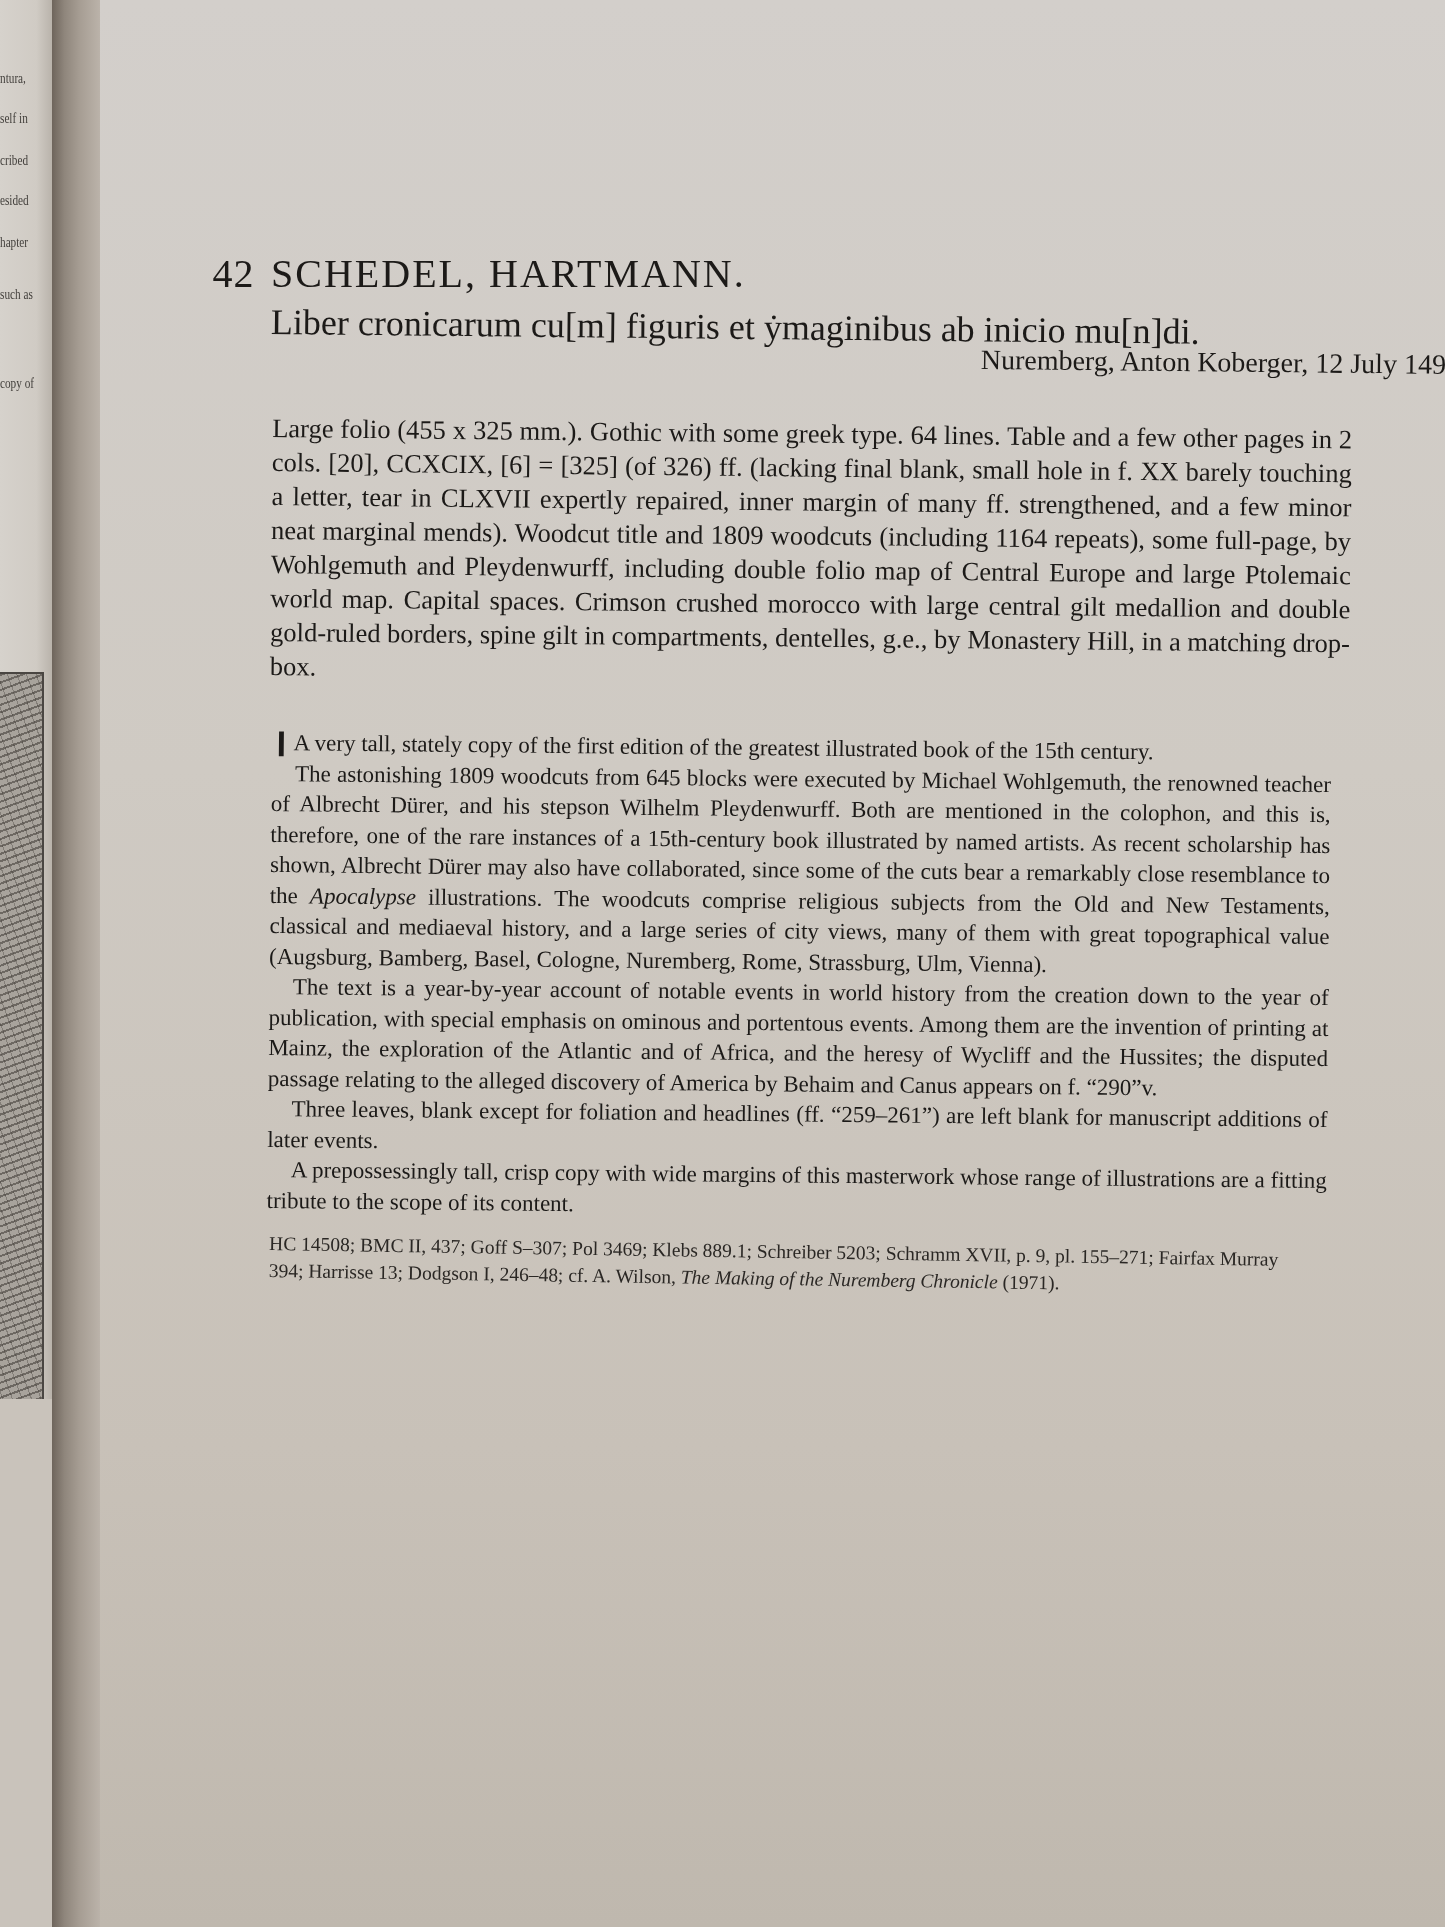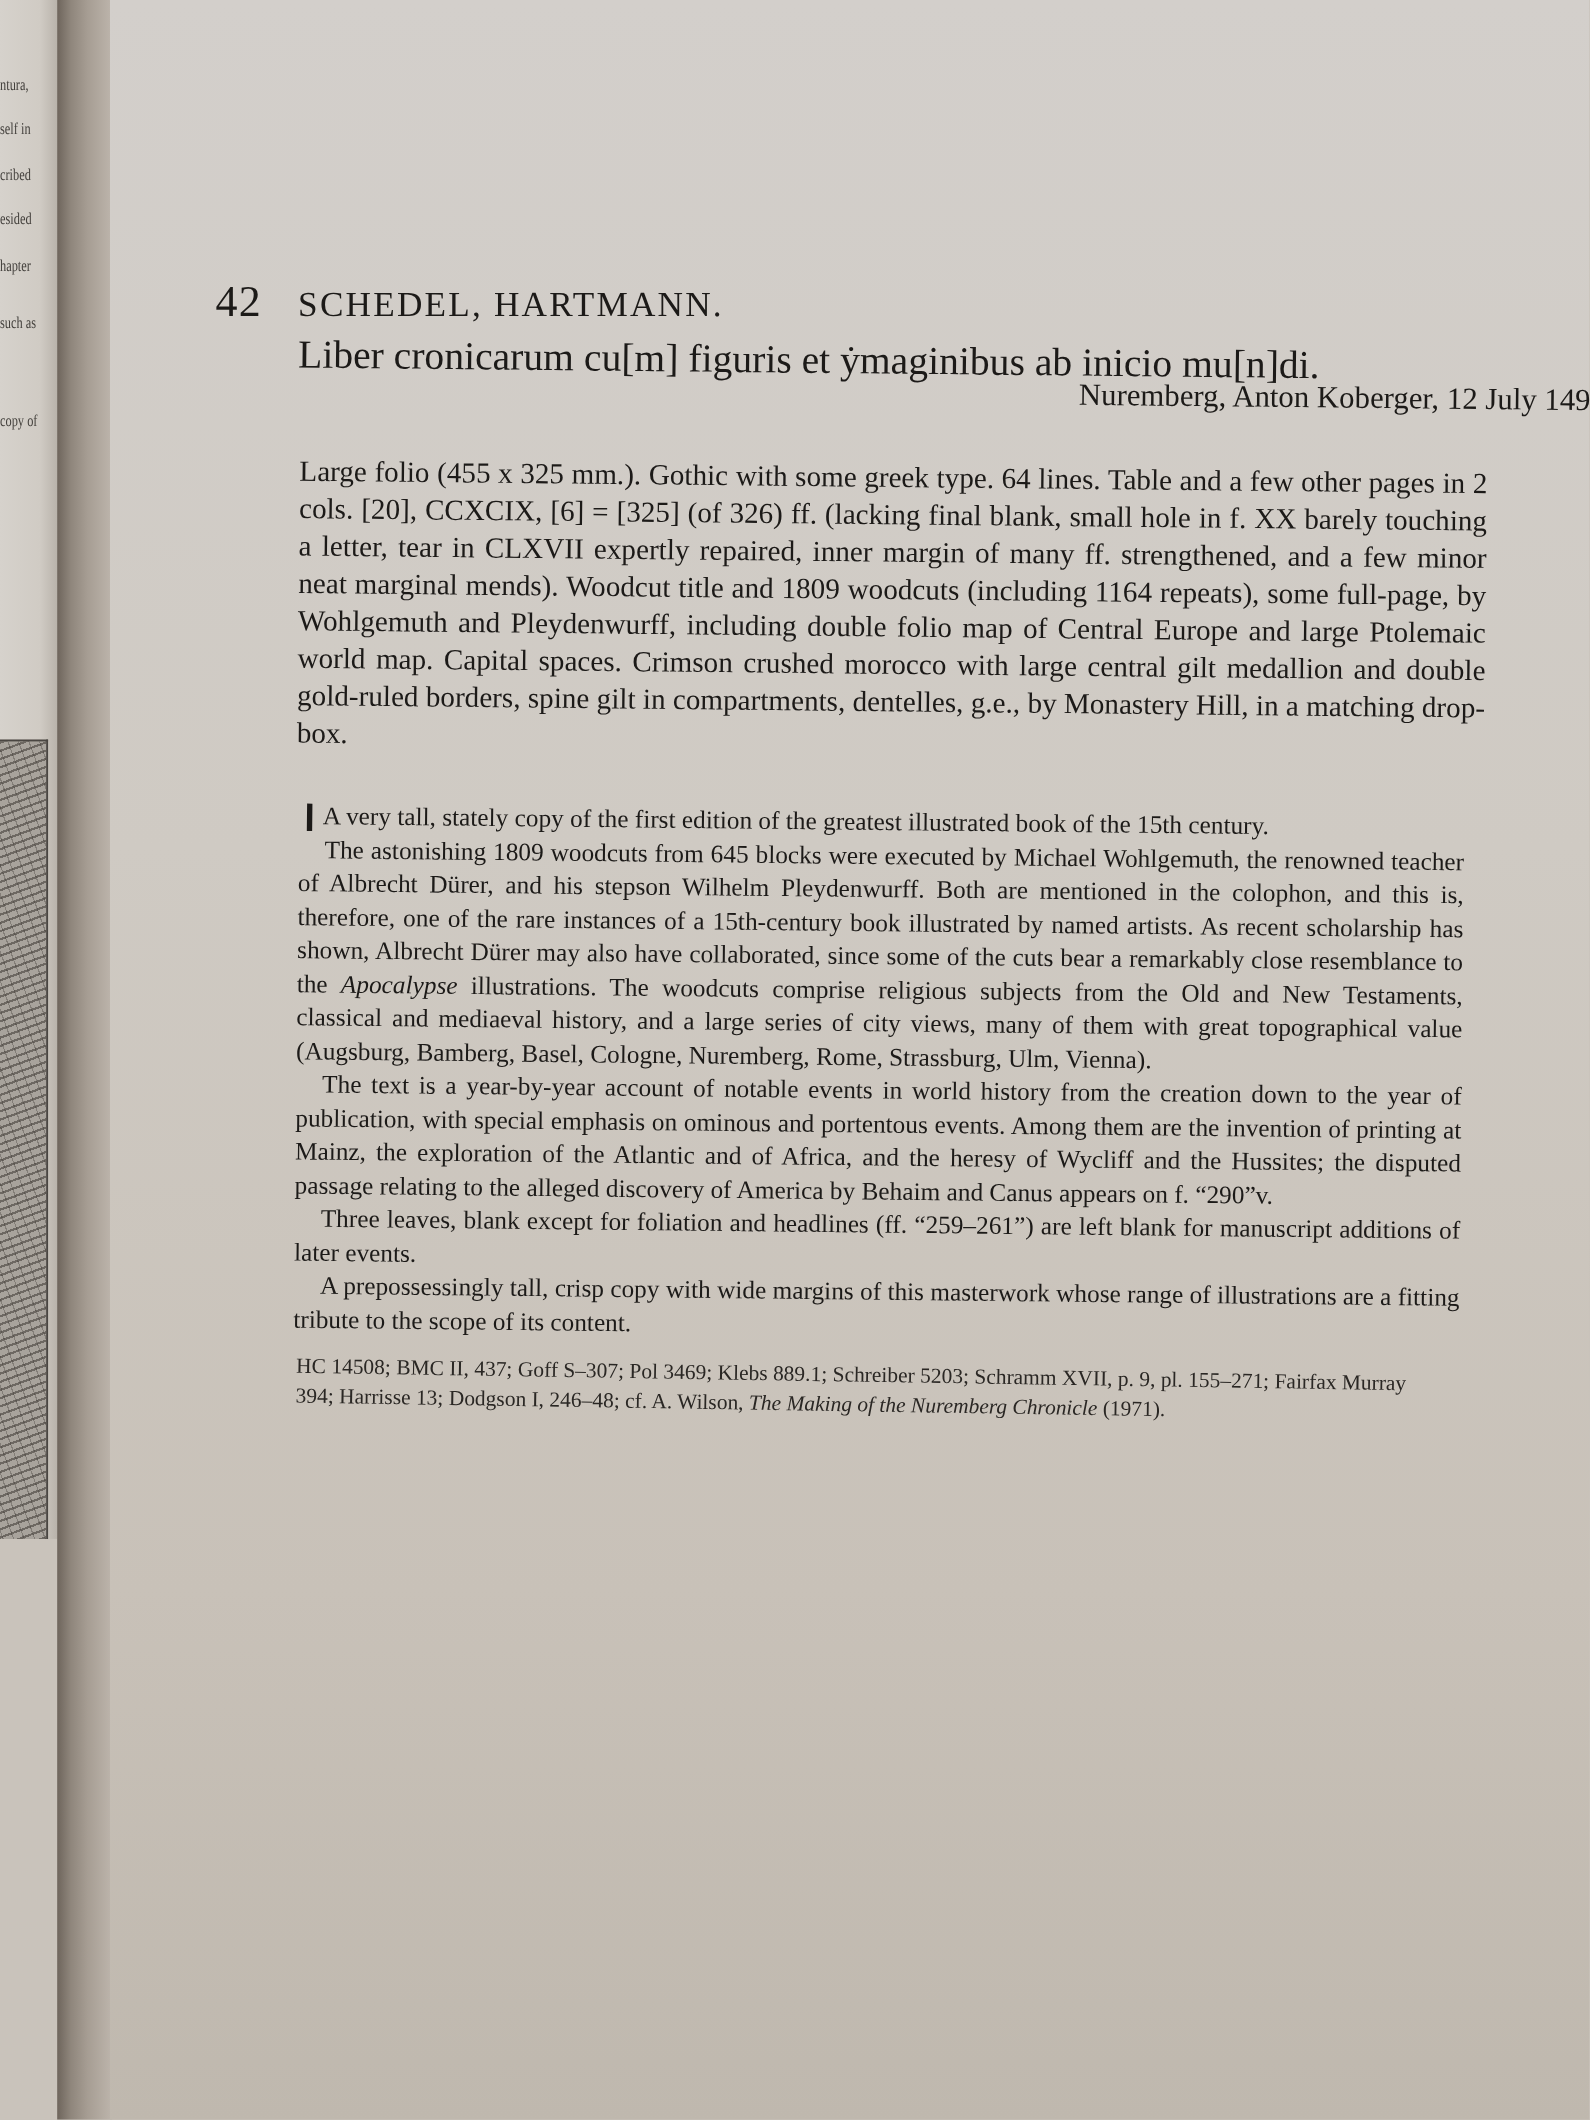--- a/index.html
+++ b/index.html
@@ -41,24 +41,24 @@
   
   .page {
     position: absolute; left: 100px; top: 0; width: 1345px; height: 1927px;
     background: linear-gradient(180deg, #d3cfcb 0%, #cfcac3 40%, #c8c1b8 75%, #bfb8ae 100%);
   }
   .entry {
     position: absolute; left: 96px; top: 250px; width: 1265px;
   }
   .heading-line { display: flex; align-items: baseline; }
   .lot-number {
-    font-size: 40px; letter-spacing: 1px; width: 75px; display: inline-block;
+    font-size: 40px; letter-spacing: 1px; width: 75px; display: inline-block; text-align: center;
   }
   .author {
-    font-size: 32px; letter-spacing: 2px;
+    font-size: 40px; letter-spacing: 2px;
   }
   .title {
     font-size: 36px; margin-left: 75px; margin-top: 4px; transform: rotate(0.6deg);
     transform-origin: left;
   }
   .imprint {
     font-size: 28px; text-align: right; width: 1264px; margin-top: 6px;
     transform: rotate(0.6deg); transform-origin: right;
   }
   .collation {

